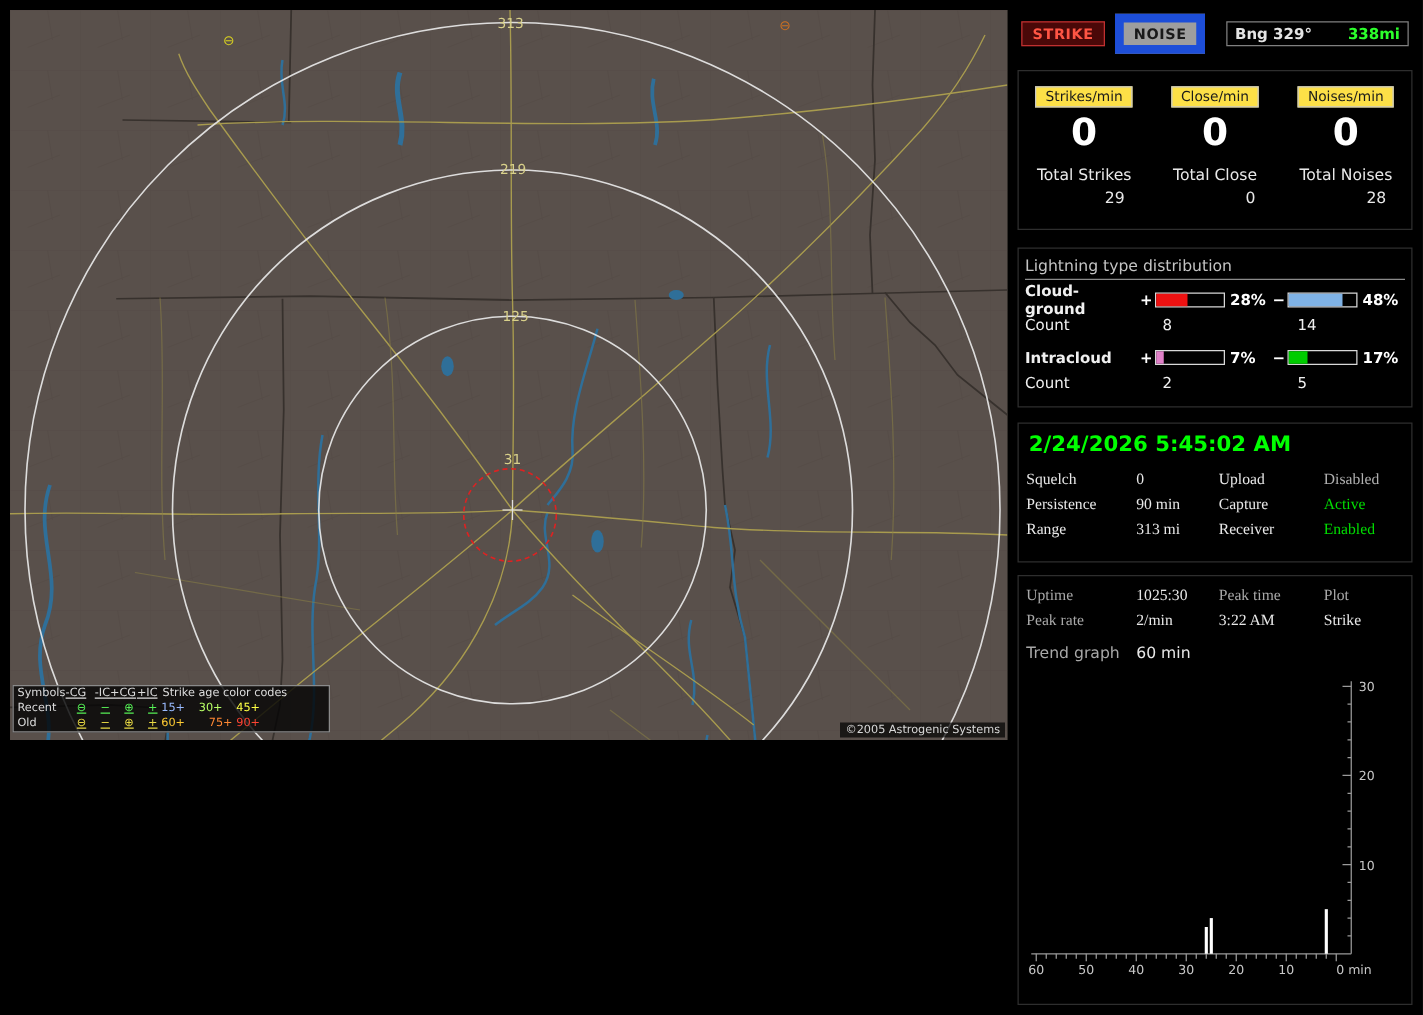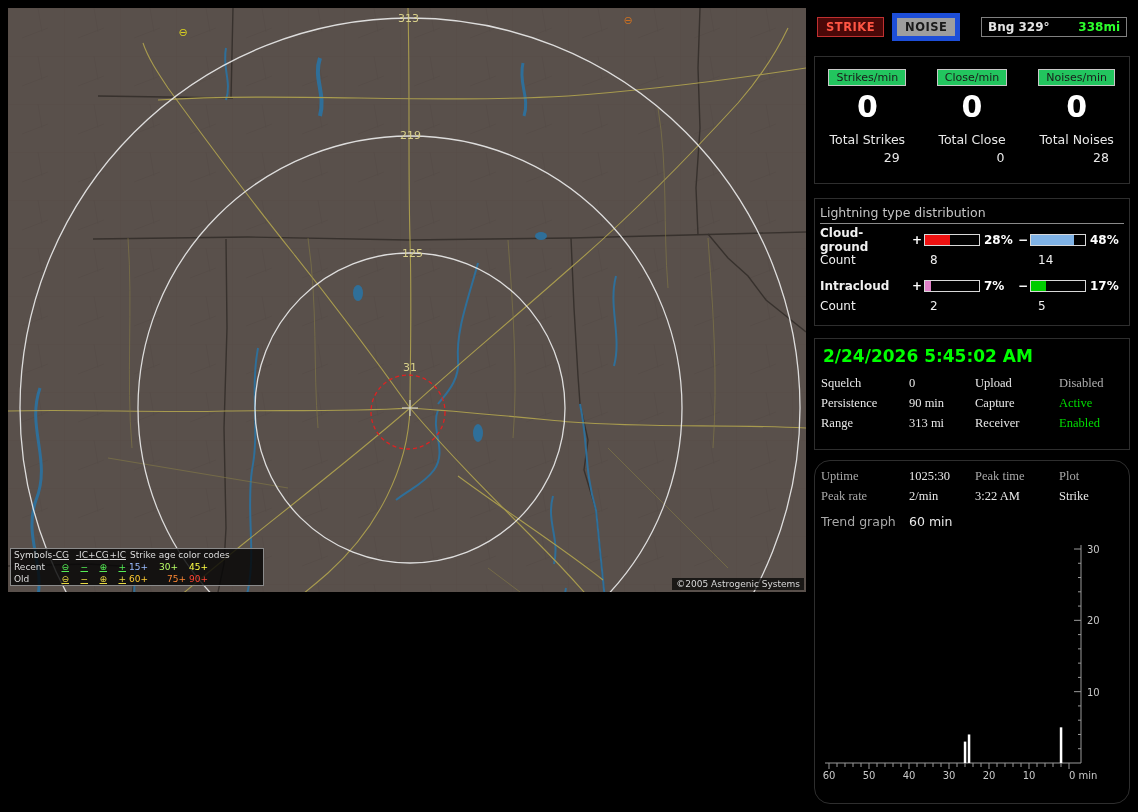--- a/index.html
+++ b/index.html
@@ -21,29 +21,29 @@
   #copyright{right:2px;bottom:2px;background:rgba(0,0,0,.7);color:#d8d8d8;font-size:9px;padding:1px 4px;}
 
   
   #right{position:absolute;left:814px;top:8px;width:316px;height:796px;display:flex;flex-direction:column;color:#e4e4e4;}
   .panel{background:#000;border:1px solid #2e2e2e;box-sizing:border-box;}
 
   
   #topbar{margin-top:4px;height:30px;display:flex;align-items:center;gap:8px;padding:0 3px;border:none;}
   .btn{font-size:11.5px;font-weight:bold;padding:2px 8px;cursor:pointer;letter-spacing:.5px;}
   #strike-btn{background:#4a0808;border:1px solid #c03030;color:#ff5544;}
-  #noise-btn{background:#9e9e9e;border:5px solid #1d4ed8;color:#1a1a1a;}
+  #noise-btn{background:#9e9e9e;border:7px solid #1d4ed8;color:#1a1a1a;}
   #bng-box{margin-left:auto;width:132px;display:flex;justify-content:space-between;align-items:center;
     border:1px solid #808080;background:#000;padding:2px 6px;font-size:12px;font-weight:bold;}
   #bng-dist{color:#2cff2c;}
 
   
   #counters{margin-top:14px;height:128px;display:flex;padding-top:12px;}
   .counter{flex:1;display:flex;flex-direction:column;align-items:center;}
-  .chip{background:#22c55e;border:1px solid #c8c8c8;color:#1a1a1a;font-size:11px;padding:1px 7px;text-align:right;}
+  .chip{background:#fde047;border:1px solid #c8c8c8;color:#1a1a1a;font-size:11px;padding:1px 7px;text-align:right;}
   .bigzero{font-size:30px;font-weight:bold;color:#fff;line-height:34px;margin-top:4px;}
   .tlabel{font-size:12.5px;color:#e8e8e8;margin-top:8px;}
   .tval{font-size:12.5px;color:#e8e8e8;align-self:flex-end;padding-right:20px;margin-top:3px;}
 
   
   #dist{margin-top:14px;height:128px;padding:6px 5px 0 5px;font-size:12px;}
   #dist-title{color:#c4c4c4;border-bottom:1px solid #8a8a8a;padding-bottom:3px;margin-bottom:6px;font-size:12.5px;}
   .drow{display:flex;align-items:center;height:20px;}
   .d-label{width:90px;font-weight:bold;color:#f0f0f0;}
   .d-sign{width:14px;text-align:center;font-weight:bold;color:#fff;}
@@ -54,21 +54,21 @@
   .sp14{width:14px;}.sp40{width:40px;}
 
   
   #timeset{margin-top:12px;height:112px;padding:5px 6px;}
   #datetime{color:#00ff00;font-size:17px;font-weight:bold;margin:2px 0 10px 2px;}
   .grid4{display:grid;grid-template-columns:88px 66px 84px 66px;row-gap:5px;font-size:12.5px;font-family:Liberation Serif, serif;}
   .g-lab{color:#e8e8e8;}
   .g-val{color:#e8e8e8;}
 
   
-  #statuspanel{margin-top:10px;flex:1;padding:8px 4px 0 6px;border-radius:16px;}
+  #statuspanel{margin-top:10px;flex:1;padding:8px 4px 0 6px;}
   .g-dim{color:#a8a8a8;}
   #trendrow{display:grid;grid-template-columns:88px 66px;font-size:12.5px;margin-top:10px;}
   #trend-svg{display:block;margin-top:4px;}
 </style>
 </head>
 <body>
 
 <div id="stage">
 
   <div id="map">

